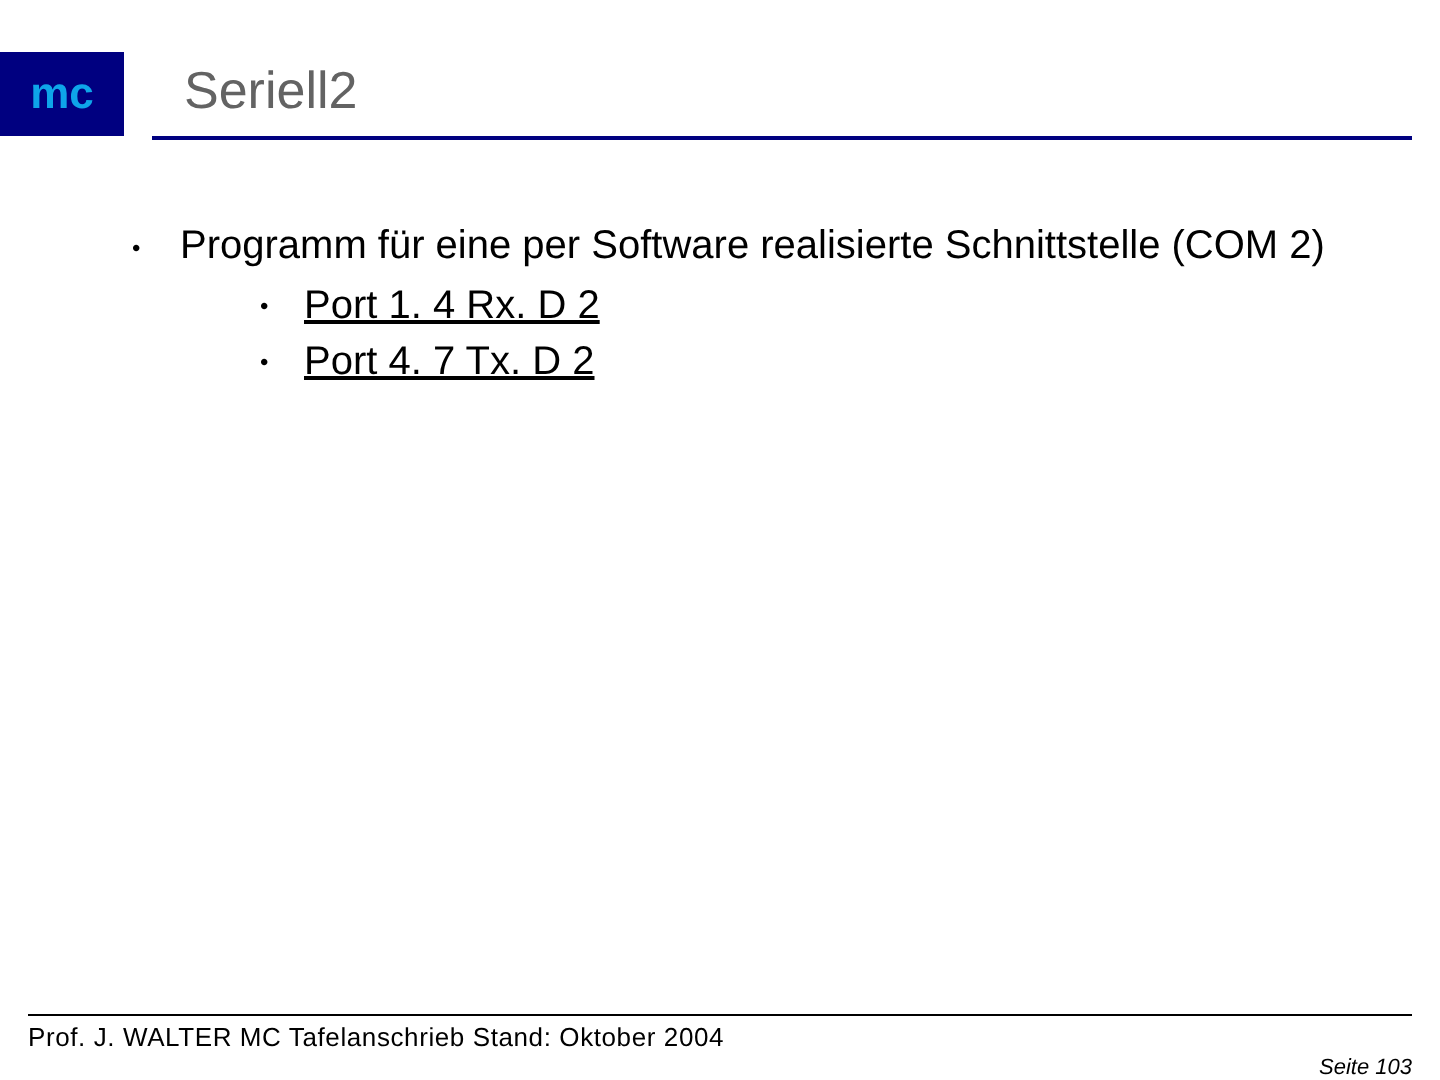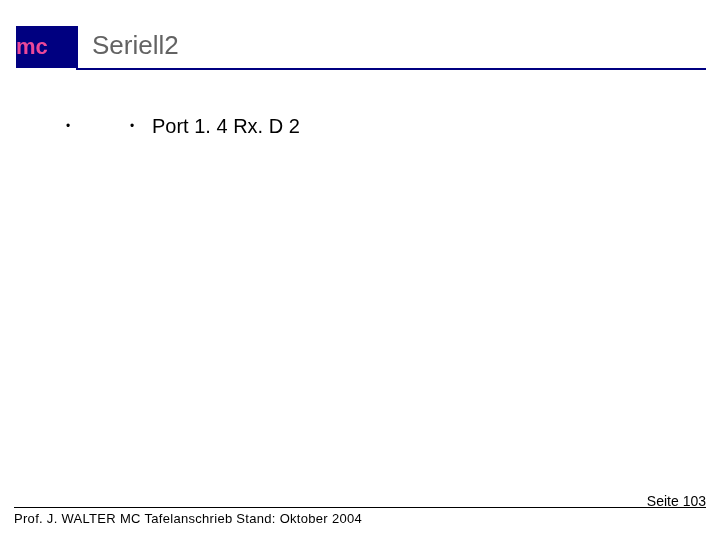--- a/index.html
+++ b/index.html
@@ -1,51 +1,55 @@
 <!DOCTYPE html>
 <html><head>
 <meta charset="utf-8">
 <style>
   * { margin: 0; padding: 0; box-sizing: border-box; }
   html, body { width: 720px; height: 540px; font-family: Verdana, Geneva, sans-serif; background: #fff; color: #000; }
   .slide { position: relative; width: 720px; height: 540px; background: #fff; }
   .header { position: absolute; top: 26px; left: 0; right: 0; height: 42px; }
-  .logo-box { position: absolute; top: 0; left: 16px; width: 62px; height: 42px; background: #000080; color: #ec4899; font-weight: bold; font-size: 22px; display: flex; align-items: center; }
+  .logo-box { position: absolute; top: 0; left: 0; width: 62px; height: 42px; background: #000080; color: #0ea5e9; font-weight: bold; font-size: 22px; display: flex; align-items: center; justify-content: center; }
   .title { position: absolute; left: 92px; top: 4px; font-size: 26px; color: #636363; }
   .title-underline { position: absolute; left: 76px; right: 14px; top: 68px; height: 2px; background: #000080; }
   .content { position: absolute; left: 60px; top: 110px; right: 30px; font-size: 20px; color: #000; }
   ul.level1 { list-style: none; padding-left: 0; }
   ul.level1 > li { position: relative; padding-left: 30px; line-height: 1.35; }
   ul.level1 > li::before { content: "•"; position: absolute; left: 6px; top: 6px; font-size: 12px; color: #000; }
   ul.level2 { list-style: none; padding-left: 34px; margin-top: 2px; }
-  ul.level2 > li { position: relative; padding-left: 28px; line-height: 1.4; }
+  ul.level2 > li { position: relative; padding-left: 28px; line-height: 1.4; text-decoration: underline; }
   ul.level2 > li::before { content: "•"; position: absolute; left: 6px; top: 6px; font-size: 12px; color: #000; }
   .footer-line { position: absolute; left: 14px; right: 14px; bottom: 32px; height: 1px; background: #000; }
   .footer-left { position: absolute; left: 14px; bottom: 14px; font-size: 13px; letter-spacing: 0.3px; color: #000; }
-  .footer-right { position: absolute; right: 14px; bottom: 31px; font-size: 14px; color: #000; }
+  .footer-right { position: absolute; right: 14px; bottom: 0; font-size: 11px; color: #000; font-style: italic; }
 </style>
 </head>
 <body>
 
 <div class="slide">
 
   <div class="header">
     <div class="logo-box">
       <span>mc</span>
     </div>
     <div class="title">Seriell2</div>
   </div>
   <div class="title-underline"></div>
 
   <div class="content">
     <ul class="level1">
       <li>
+        <span>Programm für eine per Software realisierte Schnittstelle (COM 2)</span>
         <ul class="level2">
           <li>
             <span>Port 1. 4 Rx. D 2</span>
+          </li>
+          <li>
+            <span>Port 4. 7 Tx. D 2</span>
           </li>
         </ul>
       </li>
     </ul>
   </div>
 
   <div class="footer-line"></div>
   <div class="footer-left">Prof. J. WALTER  MC Tafelanschrieb  Stand: Oktober 2004</div>
   <div class="footer-right">Seite 103</div>
 

